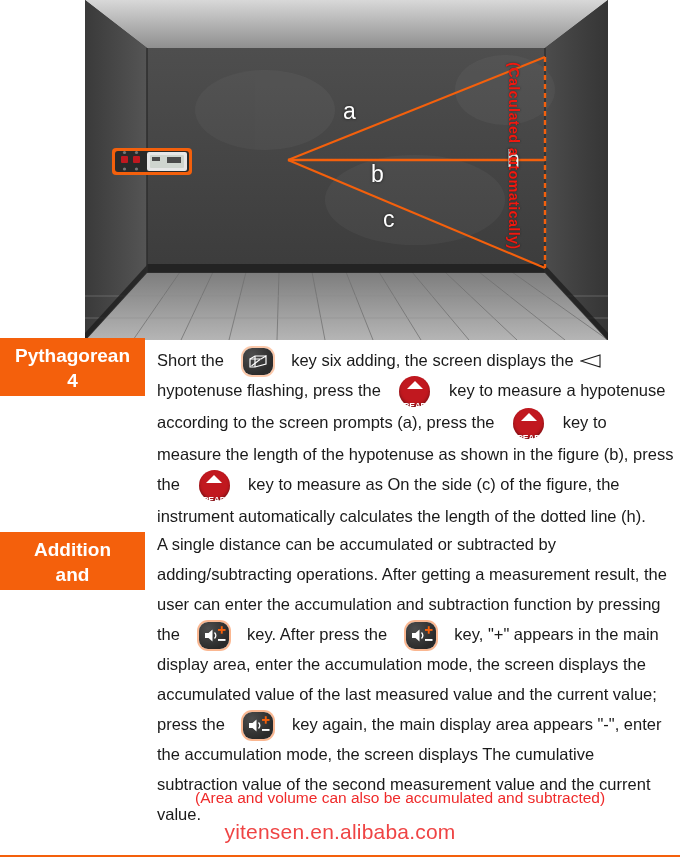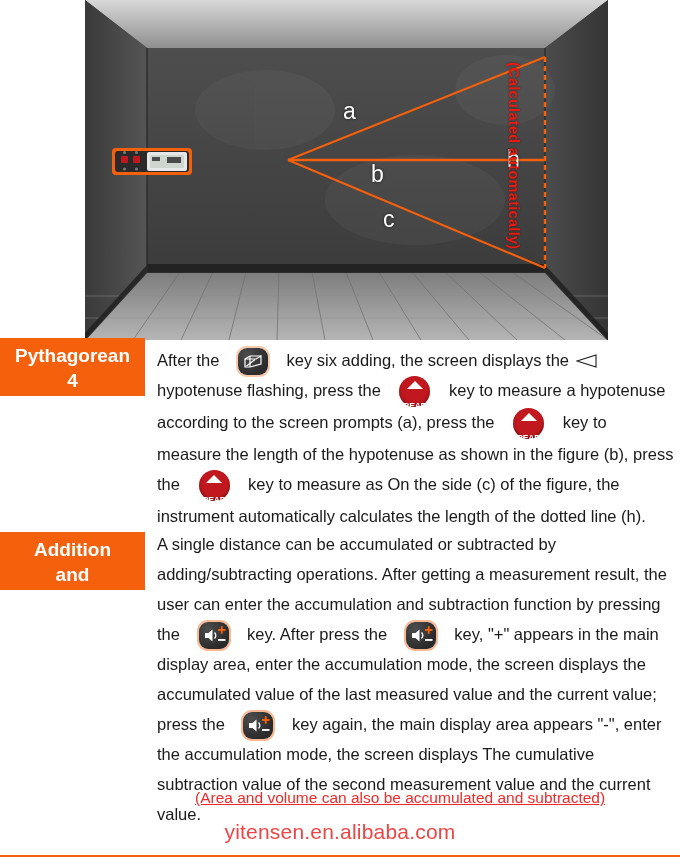--- a/index.html
+++ b/index.html
@@ -150,21 +150,20 @@
     margin: 0 1px 0 2px;
   }
 
   
   .red-note {
     position: absolute;
     left: 195px; top: 789px;
     font-size: 15.5px;
     color: #ef2a2a;
     font-family: "Liberation Sans", sans-serif;
-    text-decoration: underline;
   }
 
   
   .watermark {
     position: absolute;
     left: 0; right: 0; top: 820px;
     text-align: center;
     color: #ef4444;
     font-size: 21px;
     letter-spacing: .2px;
@@ -284,21 +283,21 @@
 
   <div class="calc-auto">(Calculated automatically)</div>
 </div>
 
 <div class="chip chip-pyth">
   <div>Pythagorean</div>
   <div>4</div>
 </div>
 
 <div class="body-text txt-pyth">
-  <span class="seg">After the </span><span class="key key-vol">
+  <span class="seg">Short the </span><span class="key key-vol">
         <svg class="box" viewBox="0 0 18 13">
           <polygon points="1,4 12,4 17,1 17,9 6,12 1,12" fill="none" stroke="#ffffff" stroke-width="1.2"></polygon>
           <polyline points="1,4 6,1 17,1" fill="none" stroke="#ffffff" stroke-width="1.2"></polyline>
           <line x1="6" y1="1" x2="6" y2="12" stroke="#ffffff" stroke-width="1.2"></line>
           <line x1="2.5" y1="11" x2="11" y2="4.5" stroke="#ffffff" stroke-width="1.2"></line>
         </svg>
      </span><span class="seg"> key six adding, the screen displays the </span><svg class="hyp-tri" viewBox="0 0 22 14">
         <polygon points="1,7 20,1 20,13" fill="#ffffff" stroke="#1a1a1a" stroke-width="1.1"></polygon>
      </svg><span class="seg">hypotenuse flashing, press the </span><span class="key key-read">
         <span class="circ"></span>

